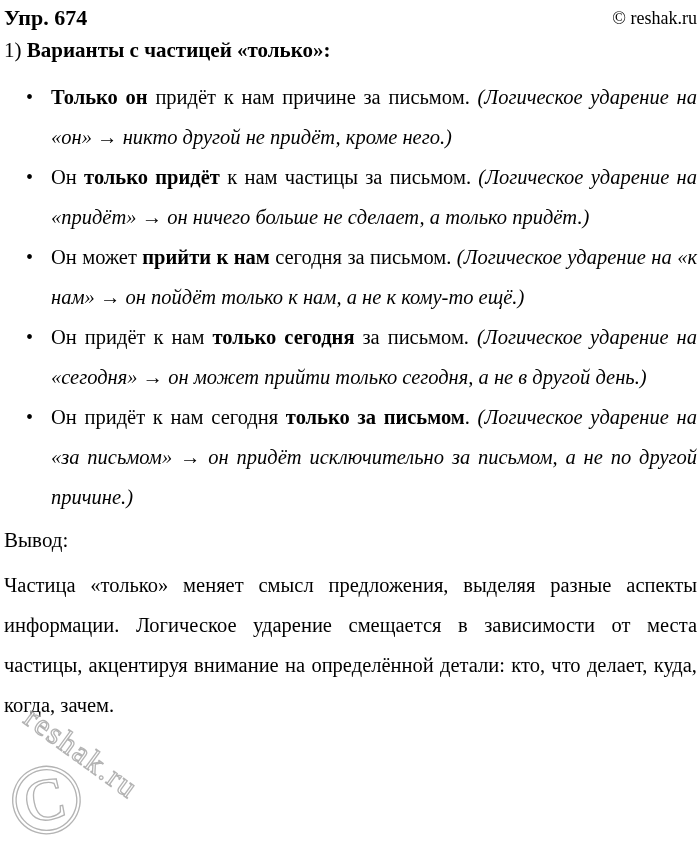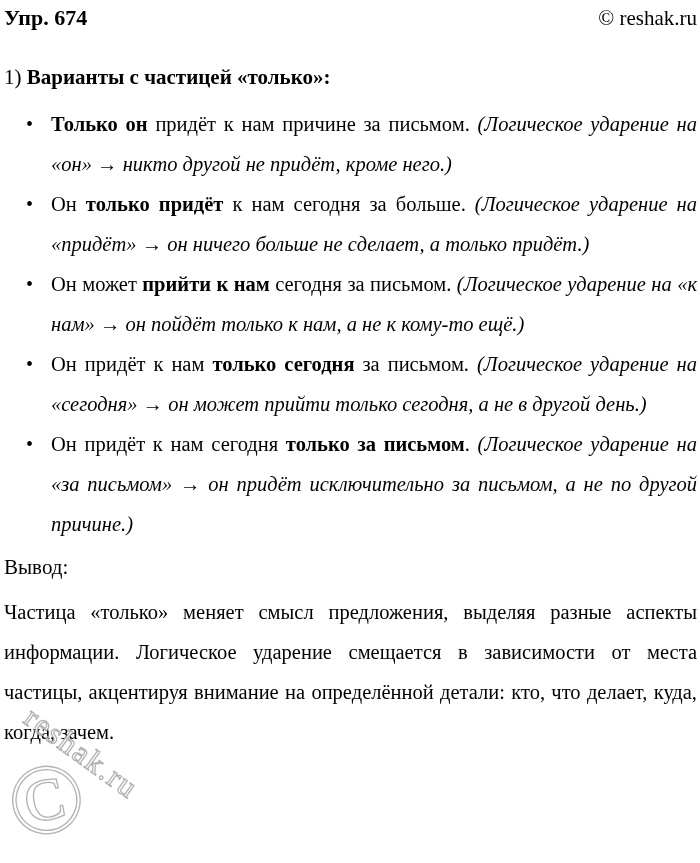--- a/index.html
+++ b/index.html
@@ -9,23 +9,23 @@
     font-family: "Liberation Serif", serif;
     position: relative; overflow: hidden;
   }
   .page { padding: 5px 3px 0 4px; position: relative; }
 
   .header-row {
     display: flex; justify-content: space-between; align-items: center;
     font-size: 22px; line-height: 26px;
   }
   .exercise-number { font-weight: bold; }
-  .site-credit { font-weight: normal; font-size: 21px; }
+  .site-credit { font-weight: normal; font-size: 18px; }
 
-  .section-heading { margin-top: 32px; font-size: 21px; line-height: 28px; }
+  .section-heading { margin-top: 5px; font-size: 21px; line-height: 28px; }
   .section-heading .num { font-weight: normal; }
   .section-heading .ttl { font-weight: bold; }
 
   ul.variant-list {
     margin: 13px 0 0 0; padding: 0 0 0 47px;
     list-style: none;
     font-size: 20.5px; line-height: 40px;
     text-align: justify;
   }
   ul.variant-list li { position: relative; }
@@ -62,21 +62,21 @@
 
   <div class="section-heading">
     <span class="num">1) </span><span class="ttl">Варианты с частицей «только»:</span>
   </div>
 
   <ul class="variant-list">
     <li>
       <span class="bullet-marker">•</span><span></span><span class="b">Только он</span><span> придёт к нам причине за письмом. </span><span class="it">(Логическое ударение на «он» → никто другой не придёт, кроме него.)</span>
     </li>
     <li>
-      <span class="bullet-marker">•</span><span>Он </span><span class="b">только придёт</span><span> к нам сегодня за больше. </span><span class="it">(Логическое ударение на «придёт» → он ничего больше не сделает, а только придёт.)</span>
+      <span class="bullet-marker">•</span><span>Он </span><span class="b">только придёт</span><span> к нам частицы за письмом. </span><span class="it">(Логическое ударение на «придёт» → он ничего больше не сделает, а только придёт.)</span>
     </li>
     <li>
       <span class="bullet-marker">•</span><span>Он может </span><span class="b">прийти к нам</span><span> сегодня за письмом. </span><span class="it">(Логическое ударение на «к нам» → он пойдёт только к нам, а не к кому-то ещё.)</span>
     </li>
     <li>
       <span class="bullet-marker">•</span><span>Он придёт к нам </span><span class="b">только сегодня</span><span> за письмом. </span><span class="it">(Логическое ударение на «сегодня» → он может прийти только сегодня, а не в другой день.)</span>
     </li>
     <li>
       <span class="bullet-marker">•</span><span>Он придёт к нам сегодня </span><span class="b">только за письмом</span><span>. </span><span class="it">(Логическое ударение на «за письмом» → он придёт исключительно за письмом, а не по другой причине.)</span>
     </li>

